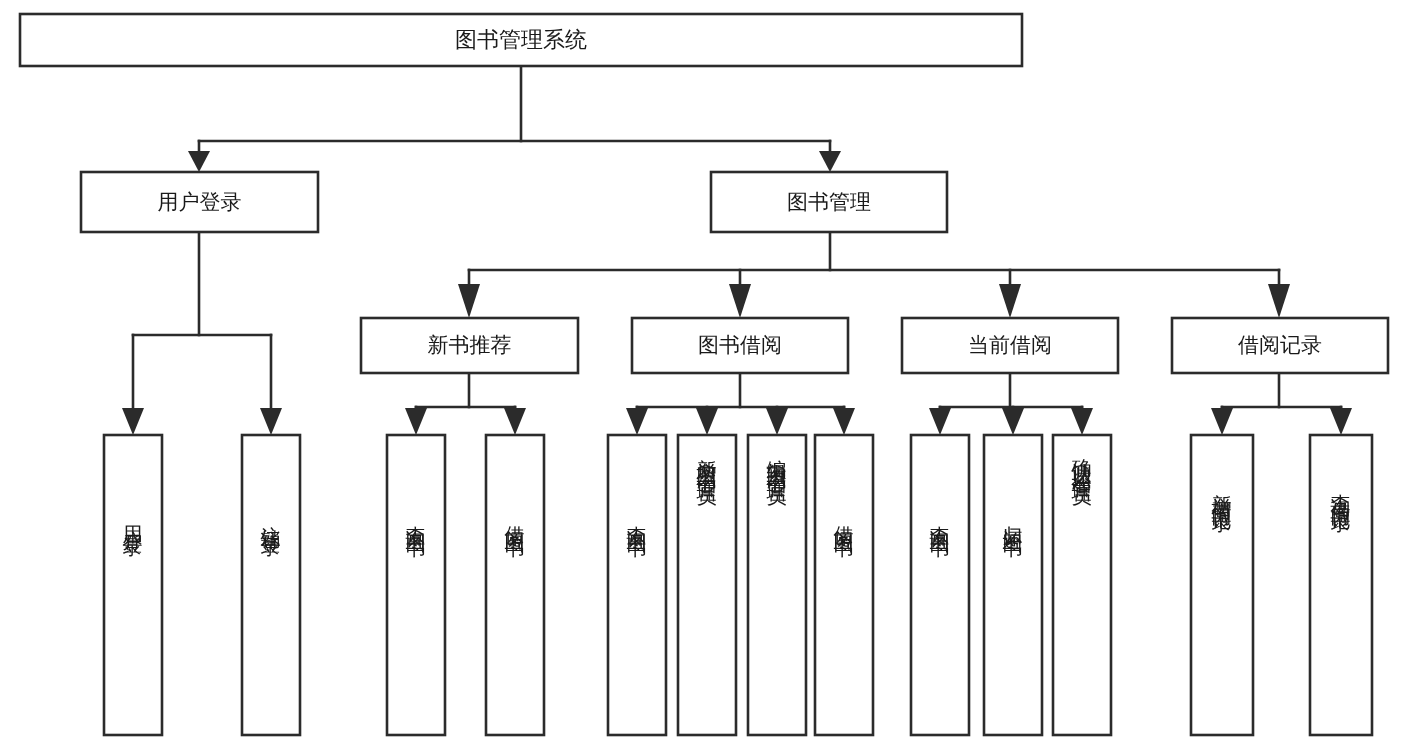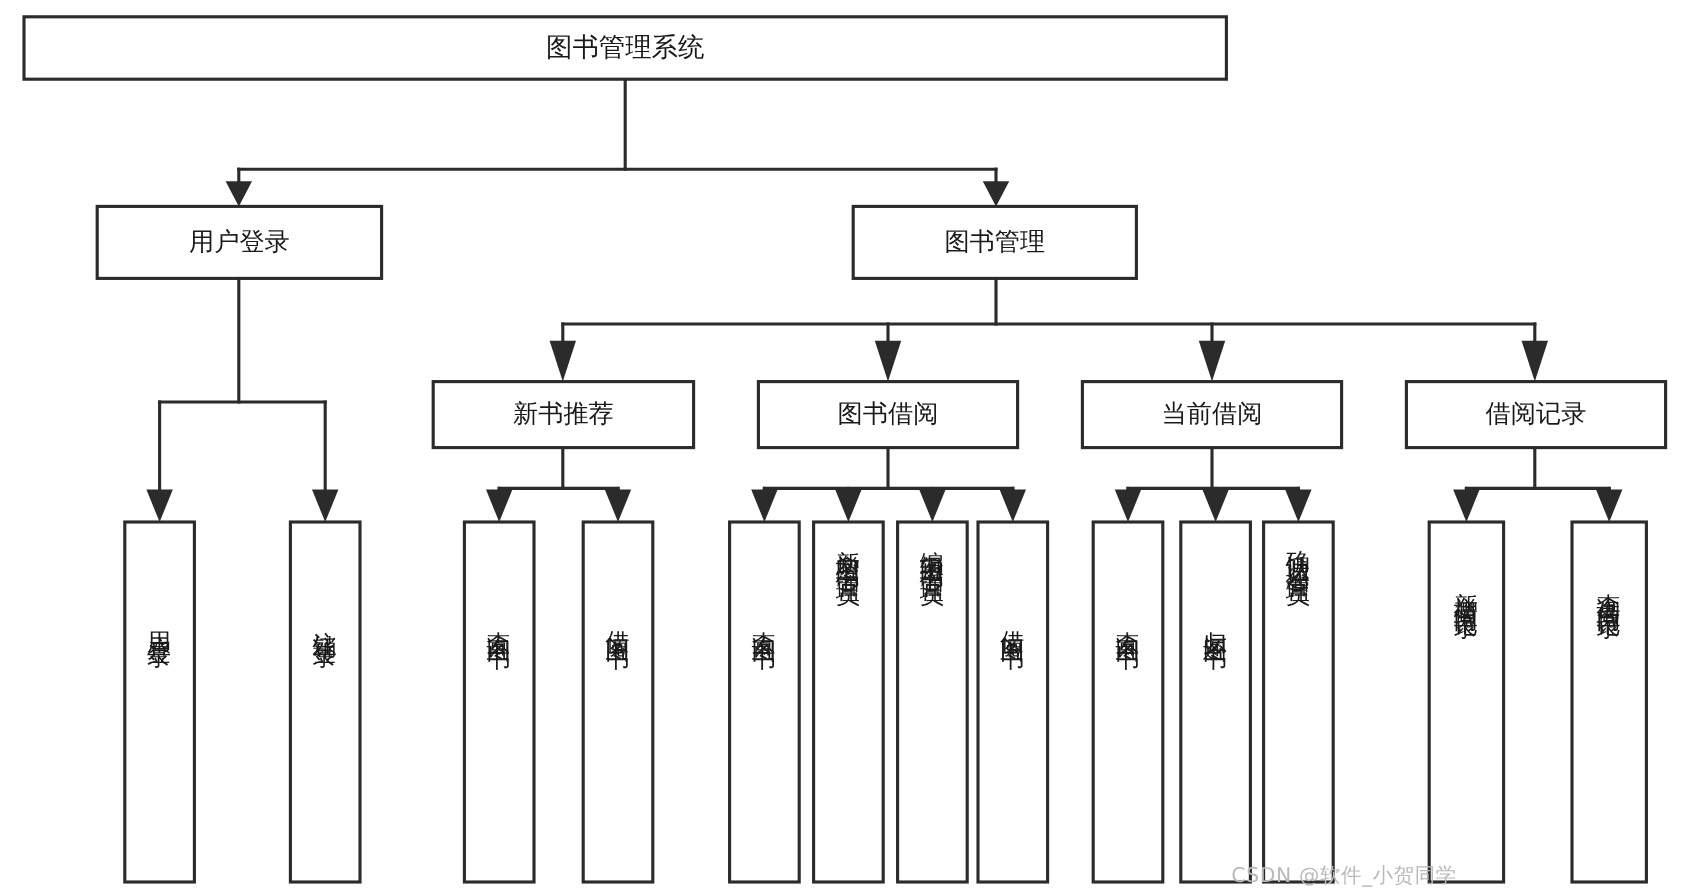--- a/index.html
+++ b/index.html
@@ -215,14 +215,13 @@
   <div class="vlabel-wrap" style="left:1053px;top:443px;width:58px;height:292px;">
     <span class="vlabel">确认归还（管理员）</span>
   </div>
   <div class="vlabel-wrap" style="left:1191px;top:478px;width:62px;height:257px;">
     <span class="vlabel">新增借阅记录</span>
   </div>
   <div class="vlabel-wrap" style="left:1310px;top:478px;width:62px;height:257px;">
     <span class="vlabel">查询借阅记录</span>
   </div>
 
-  <div class="watermark">CSDN @软件_小贺同学</div>
 </div>
 
 </body></html>

